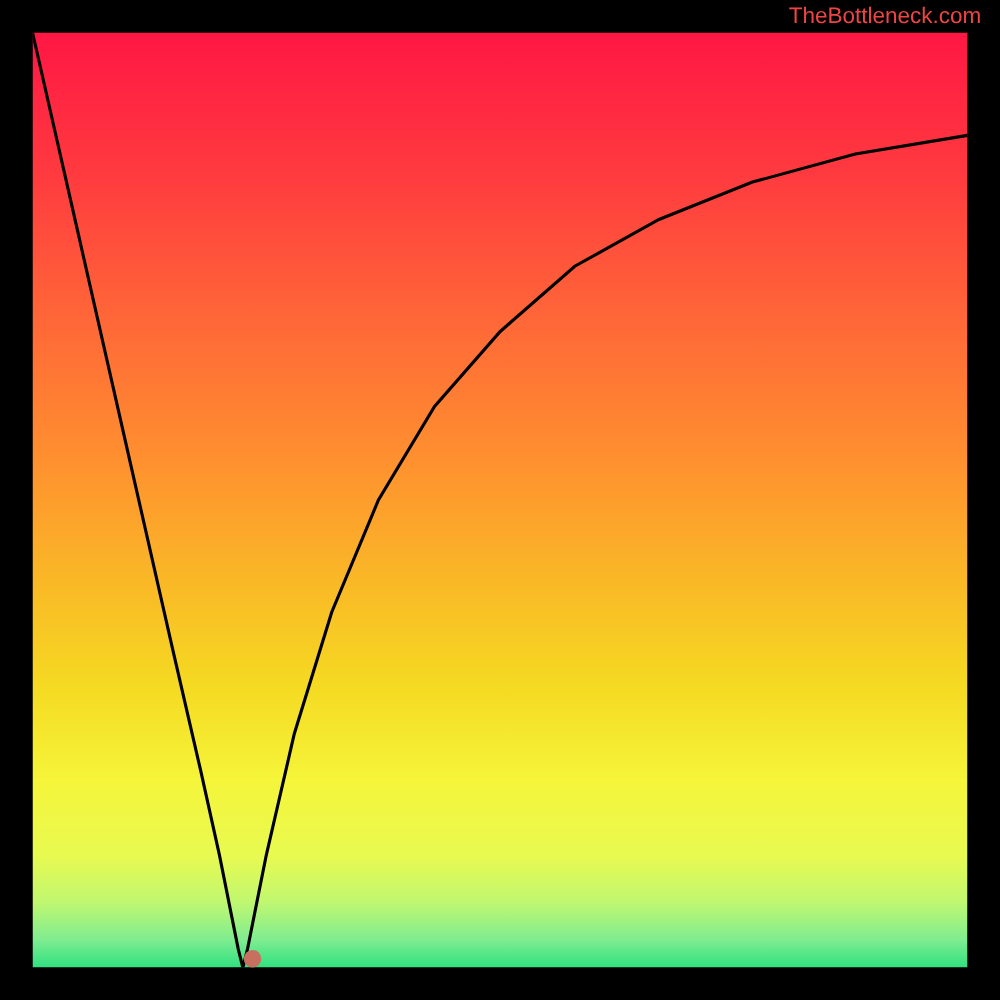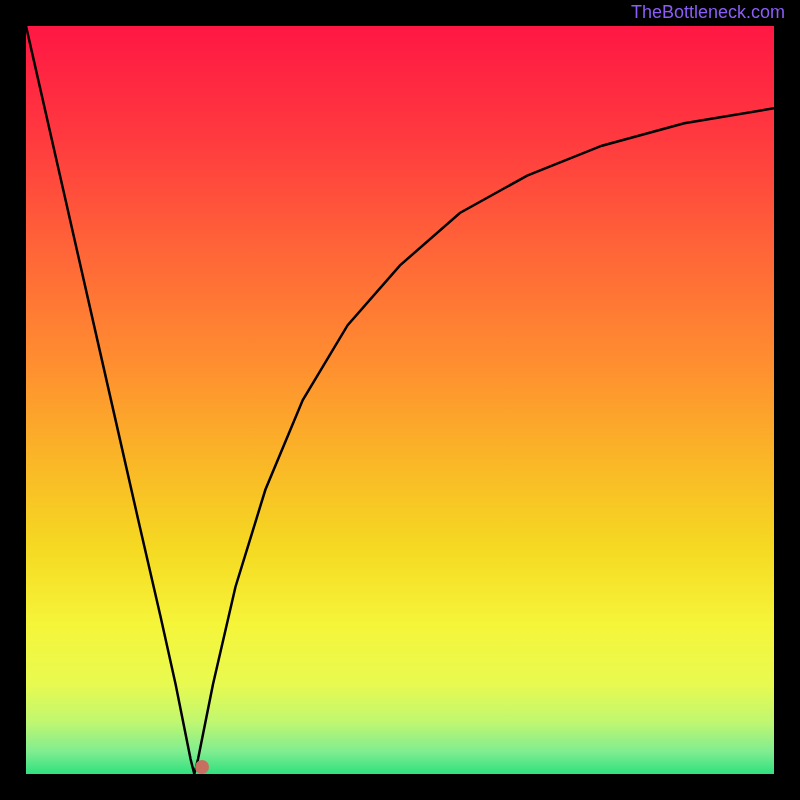--- a/index.html
+++ b/index.html
@@ -11,21 +11,21 @@
       width: 800px;
       height: 800px;
       background: #000;
       position: relative;
       font-family: Arial, sans-serif;
     }
     .watermark {
       position: absolute;
       top: 2px;
       right: 15px;
-      color: #8b5cf6;
+      color: #ef4444;
       font-size: 18px;
       z-index: 10;
     }
     .chart-container {
       position: absolute;
       top: 26px;
       left: 26px;
       width: 748px;
       height: 748px;
     }

